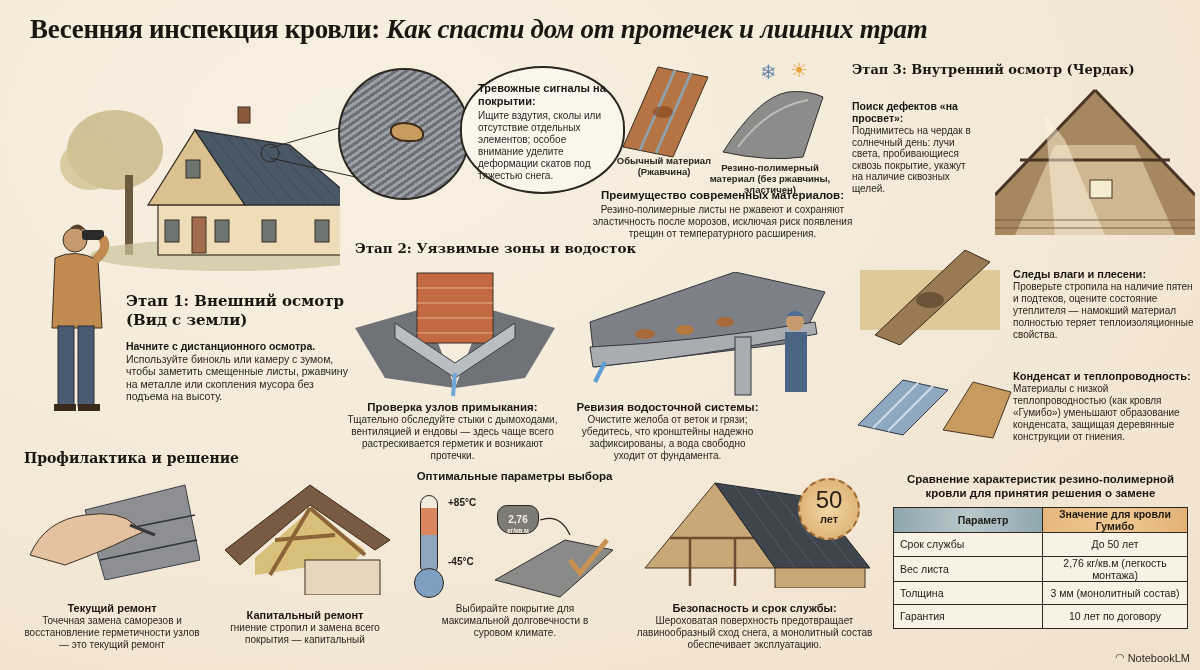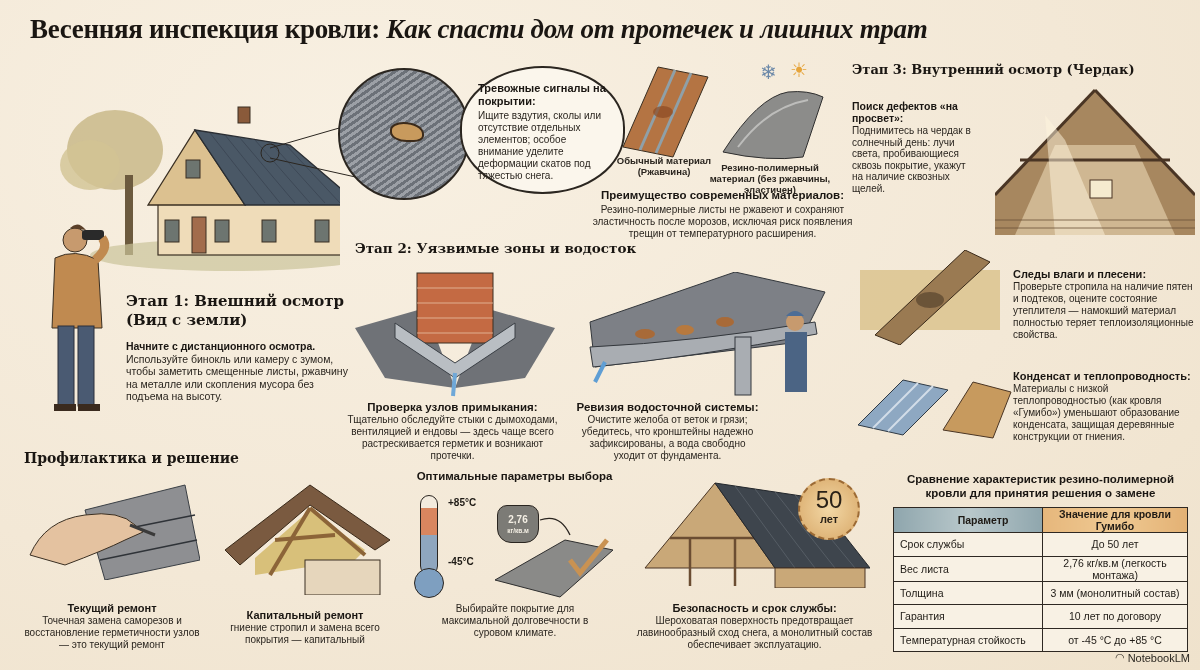--- a/index.html
+++ b/index.html
@@ -266,21 +266,21 @@
 <div class="abs center" style="left:215px;top:609px;width:180px">
   <div class="sub-h" style="font-size:11px">Капитальный ремонт</div>
   <div class="body-t" style="font-size:10px;line-height:12px">гниение стропил и замена всего покрытия — капитальный</div>
 </div>
 
 <div class="abs sub-h center" style="left:402px;top:470px;width:225px;font-size:11.5px">Оптимальные параметры выбора</div>
 <div class="abs" style="left:420px;top:495px;width:18px;height:80px;border:1.5px solid #2a2520;border-radius:9px;background:linear-gradient(#f3ebde 0 15%,#d9865f 15% 50%,#8fa6be 50%)"></div>
 <div class="abs" style="left:414px;top:568px;width:30px;height:30px;border-radius:50%;border:1.5px solid #2a2520;background:#7e9fc0"></div>
 <div class="abs" style="left:448px;top:497px;font-size:10px;font-weight:bold">+85°C</div>
 <div class="abs" style="left:448px;top:556px;font-size:10px;font-weight:bold">-45°C</div>
-<div class="abs center" style="left:497px;top:505px;width:42px;height:38px;border-radius:10px 10px 14px 14px;background:#7c7b76;border:1.5px solid #2a2520;color:#f4efe4;font-size:10px;font-weight:bold;line-height:11px;padding-top:8px">
+<div class="abs center" style="left:497px;top:505px;width:42px;height:29px;border-radius:10px 10px 14px 14px;background:#7c7b76;border:1.5px solid #2a2520;color:#f4efe4;font-size:10px;font-weight:bold;line-height:11px;padding-top:8px">
   <div>2,76</div>
   <div style="font-size:6.5px">кг/кв.м</div>
 </div>
 <svg class="abs" style="left:485px;top:515px" width="130" height="85">
   <path d="M55 5 Q75 -2 85 20" stroke="#2a2520" stroke-width="1.3" fill="none"></path>
   <polygon points="10,65 80,25 128,35 75,82" fill="#8a8a88" stroke="#2f2f2f"></polygon>
   <path d="M85 45 L95 58 L122 25" stroke="#c99252" stroke-width="5" fill="none"></path>
 </svg>
 <div class="abs center body-t" style="left:425px;top:603px;width:180px;font-size:10px;line-height:12px">Выбирайте покрытие для максимальной долговечности в суровом климате.</div>
 
@@ -327,23 +327,19 @@
       <td class="v">2,76 кг/кв.м (легкость монтажа)</td>
     </tr>
     <tr>
       <td class="p">Толщина</td>
       <td class="v">3 мм (монолитный состав)</td>
     </tr>
     <tr>
       <td class="p">Гарантия</td>
       <td class="v">10 лет по договору</td>
     </tr>
-    <tr>
-      <td class="p">Температурная стойкость</td>
-      <td class="v">от -45 °C до +85 °C</td>
-    </tr>
   </tbody>
 </table>
 
 <div class="abs watermark">
   <span style="font-size:11px">◠</span>
   <span>NotebookLM</span>
 </div>
 
 </body></html>

